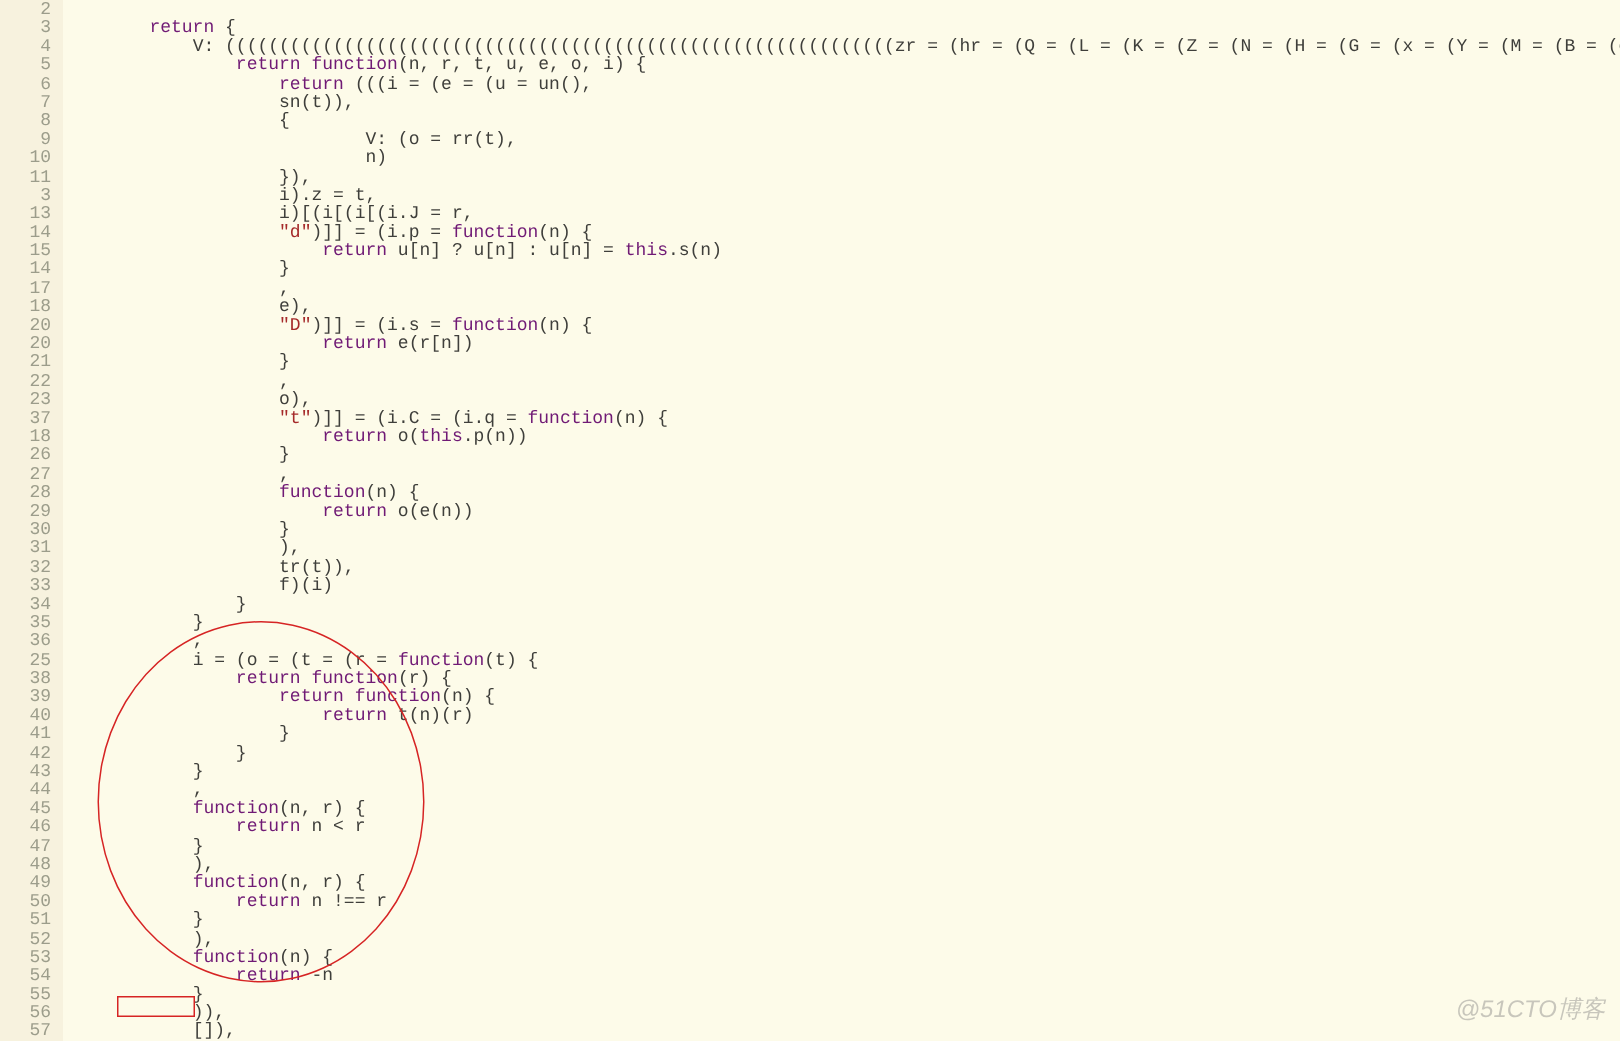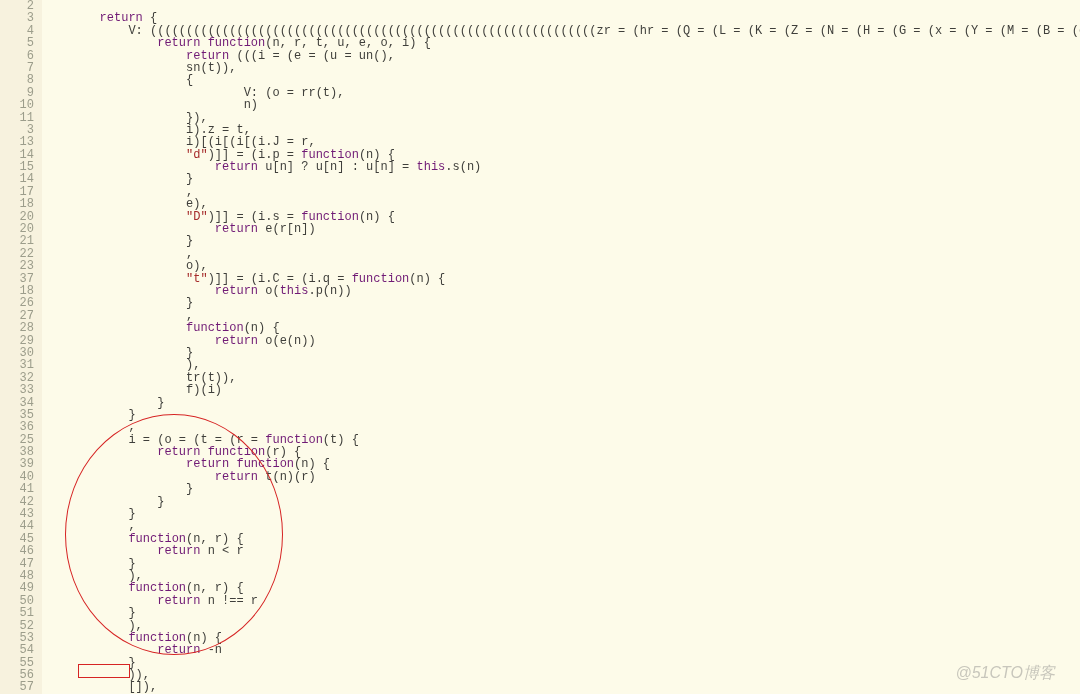--- a/index.html
+++ b/index.html
@@ -44,21 +44,21 @@
     width: 218px; height: 241px;
     left: 65px; top: 414px;
   }
   .rect1 {
     border: 1.5px solid #d62424;
     width: 52px; height: 14px;
     left: 78px; top: 664px;
   }
   .watermark {
     position: absolute;
-    right: 25px;
+    right: 10px;
     bottom: 10px;
     font-family: Arial, sans-serif;
     font-size: 16px;
     color: rgba(120,120,120,0.4);
     font-style: italic;
   }
 </style>
 </head>
 <body>
 

